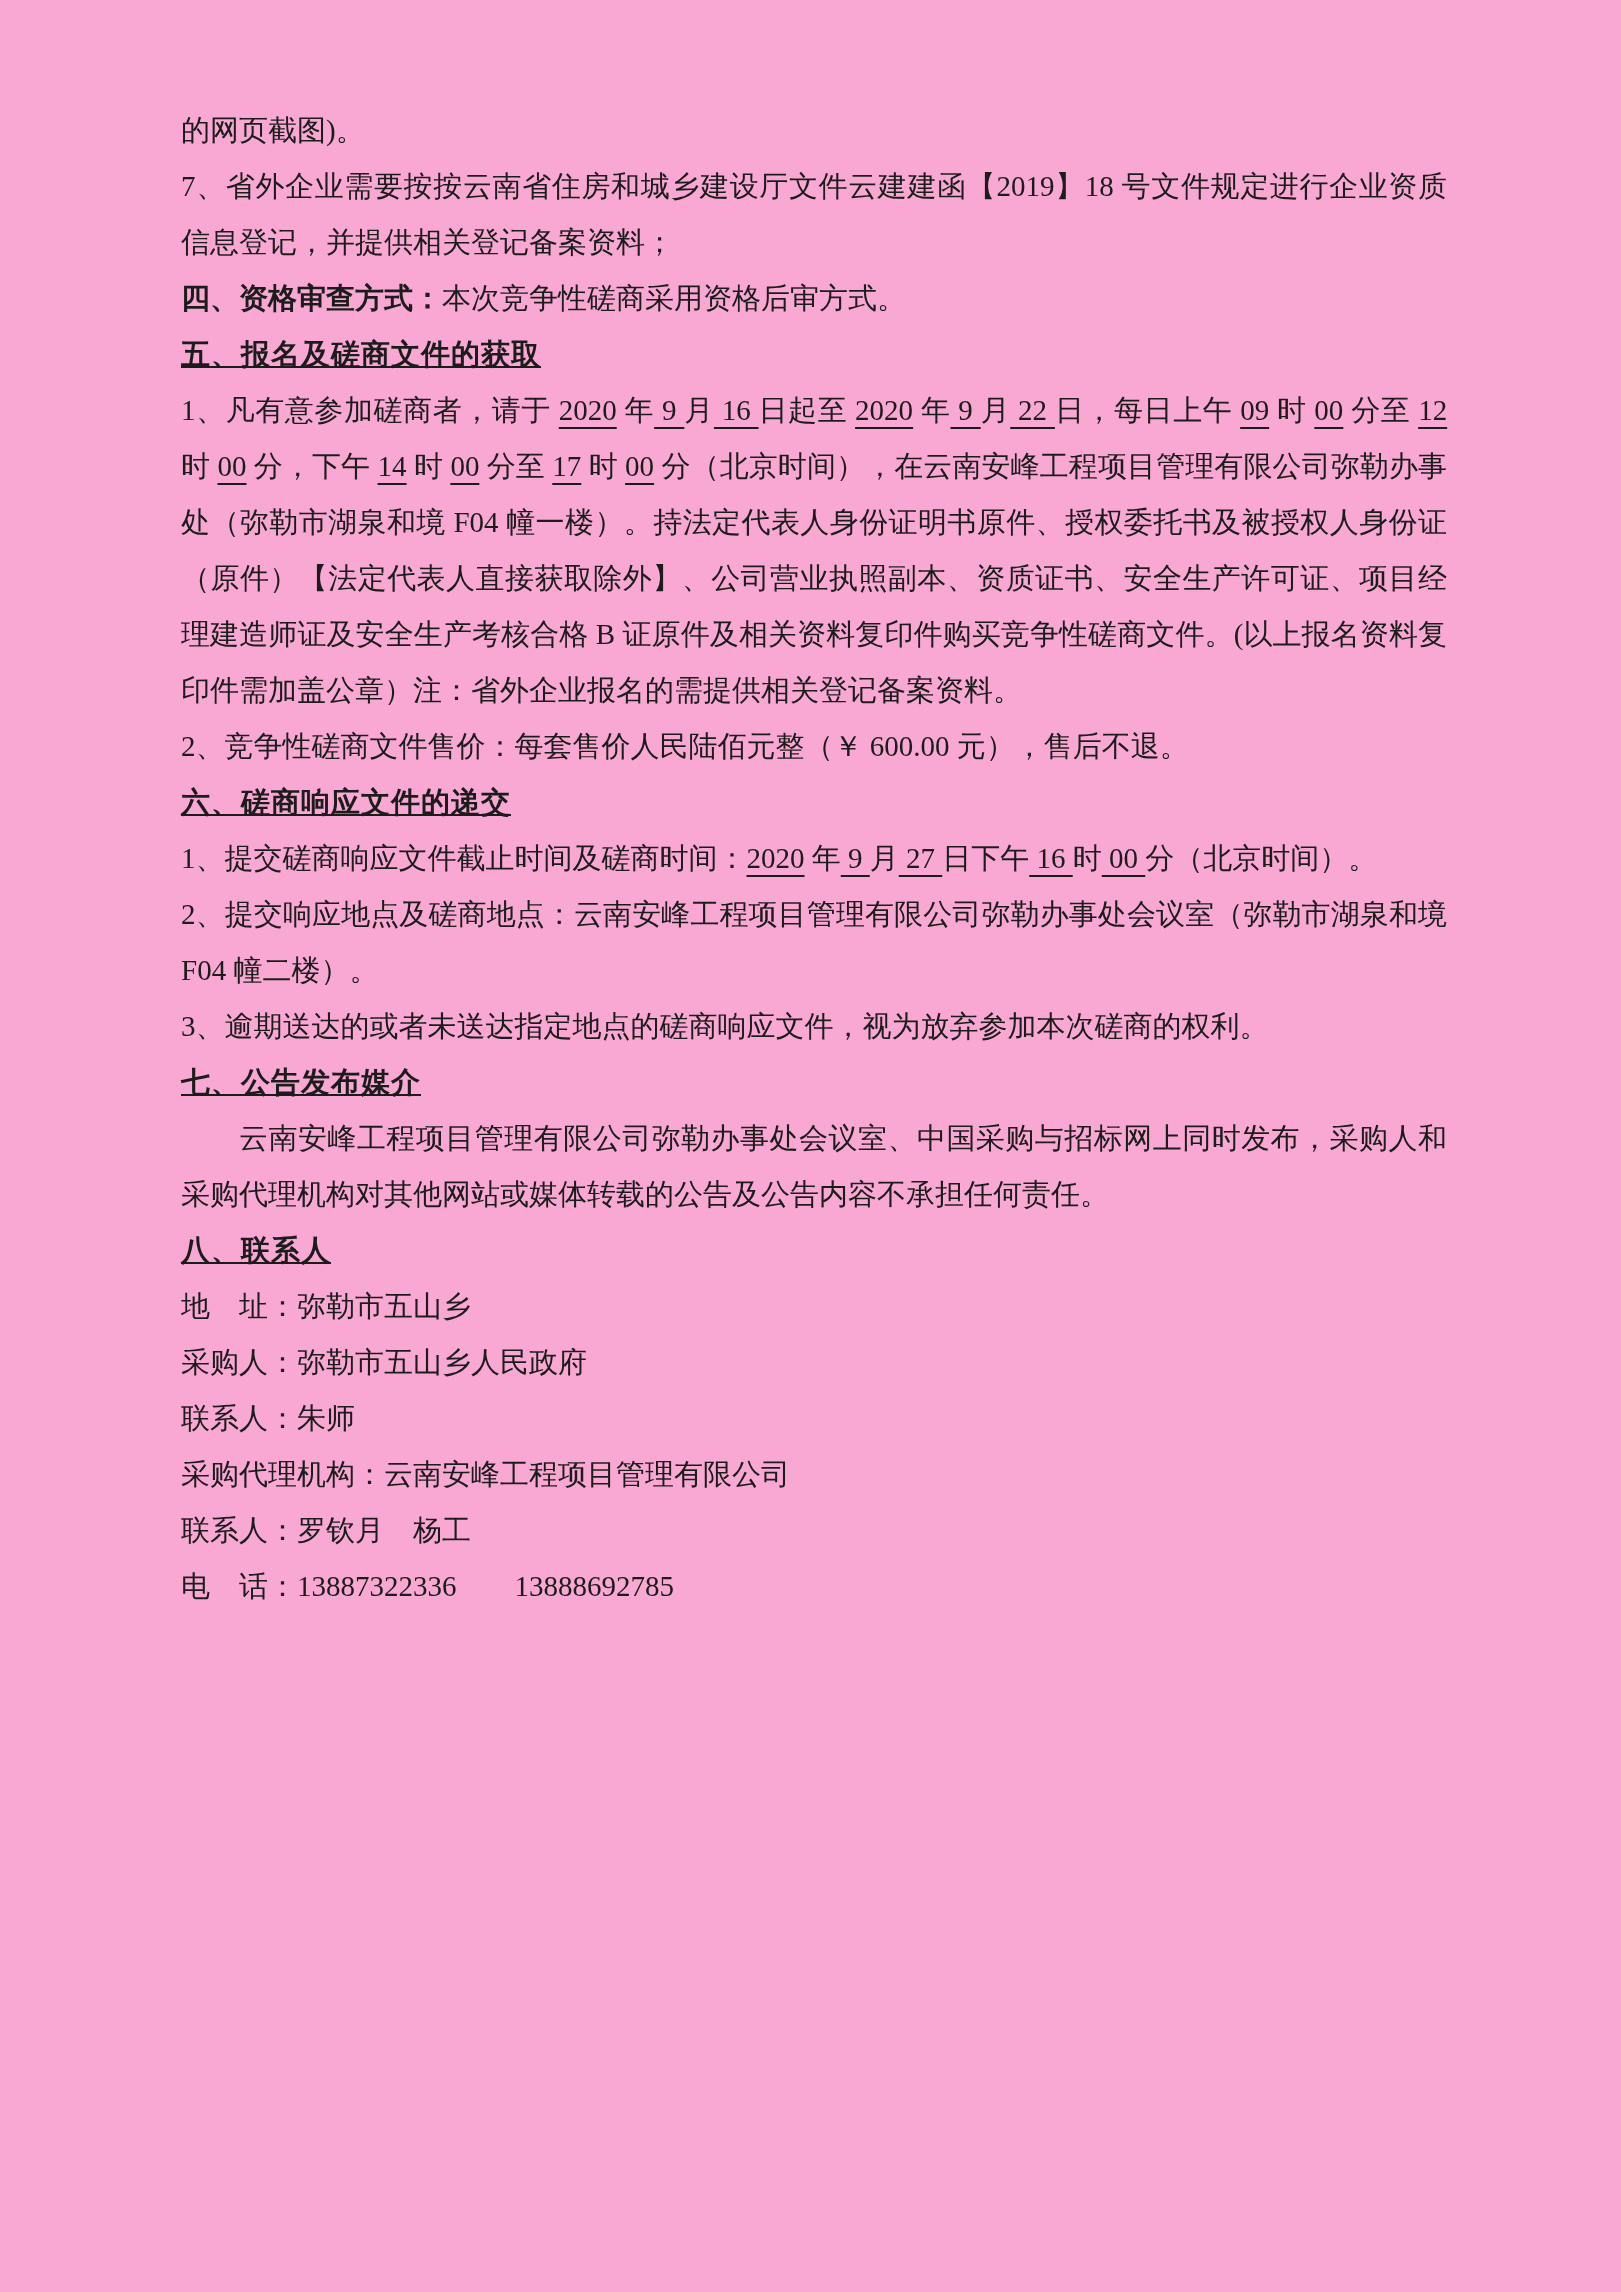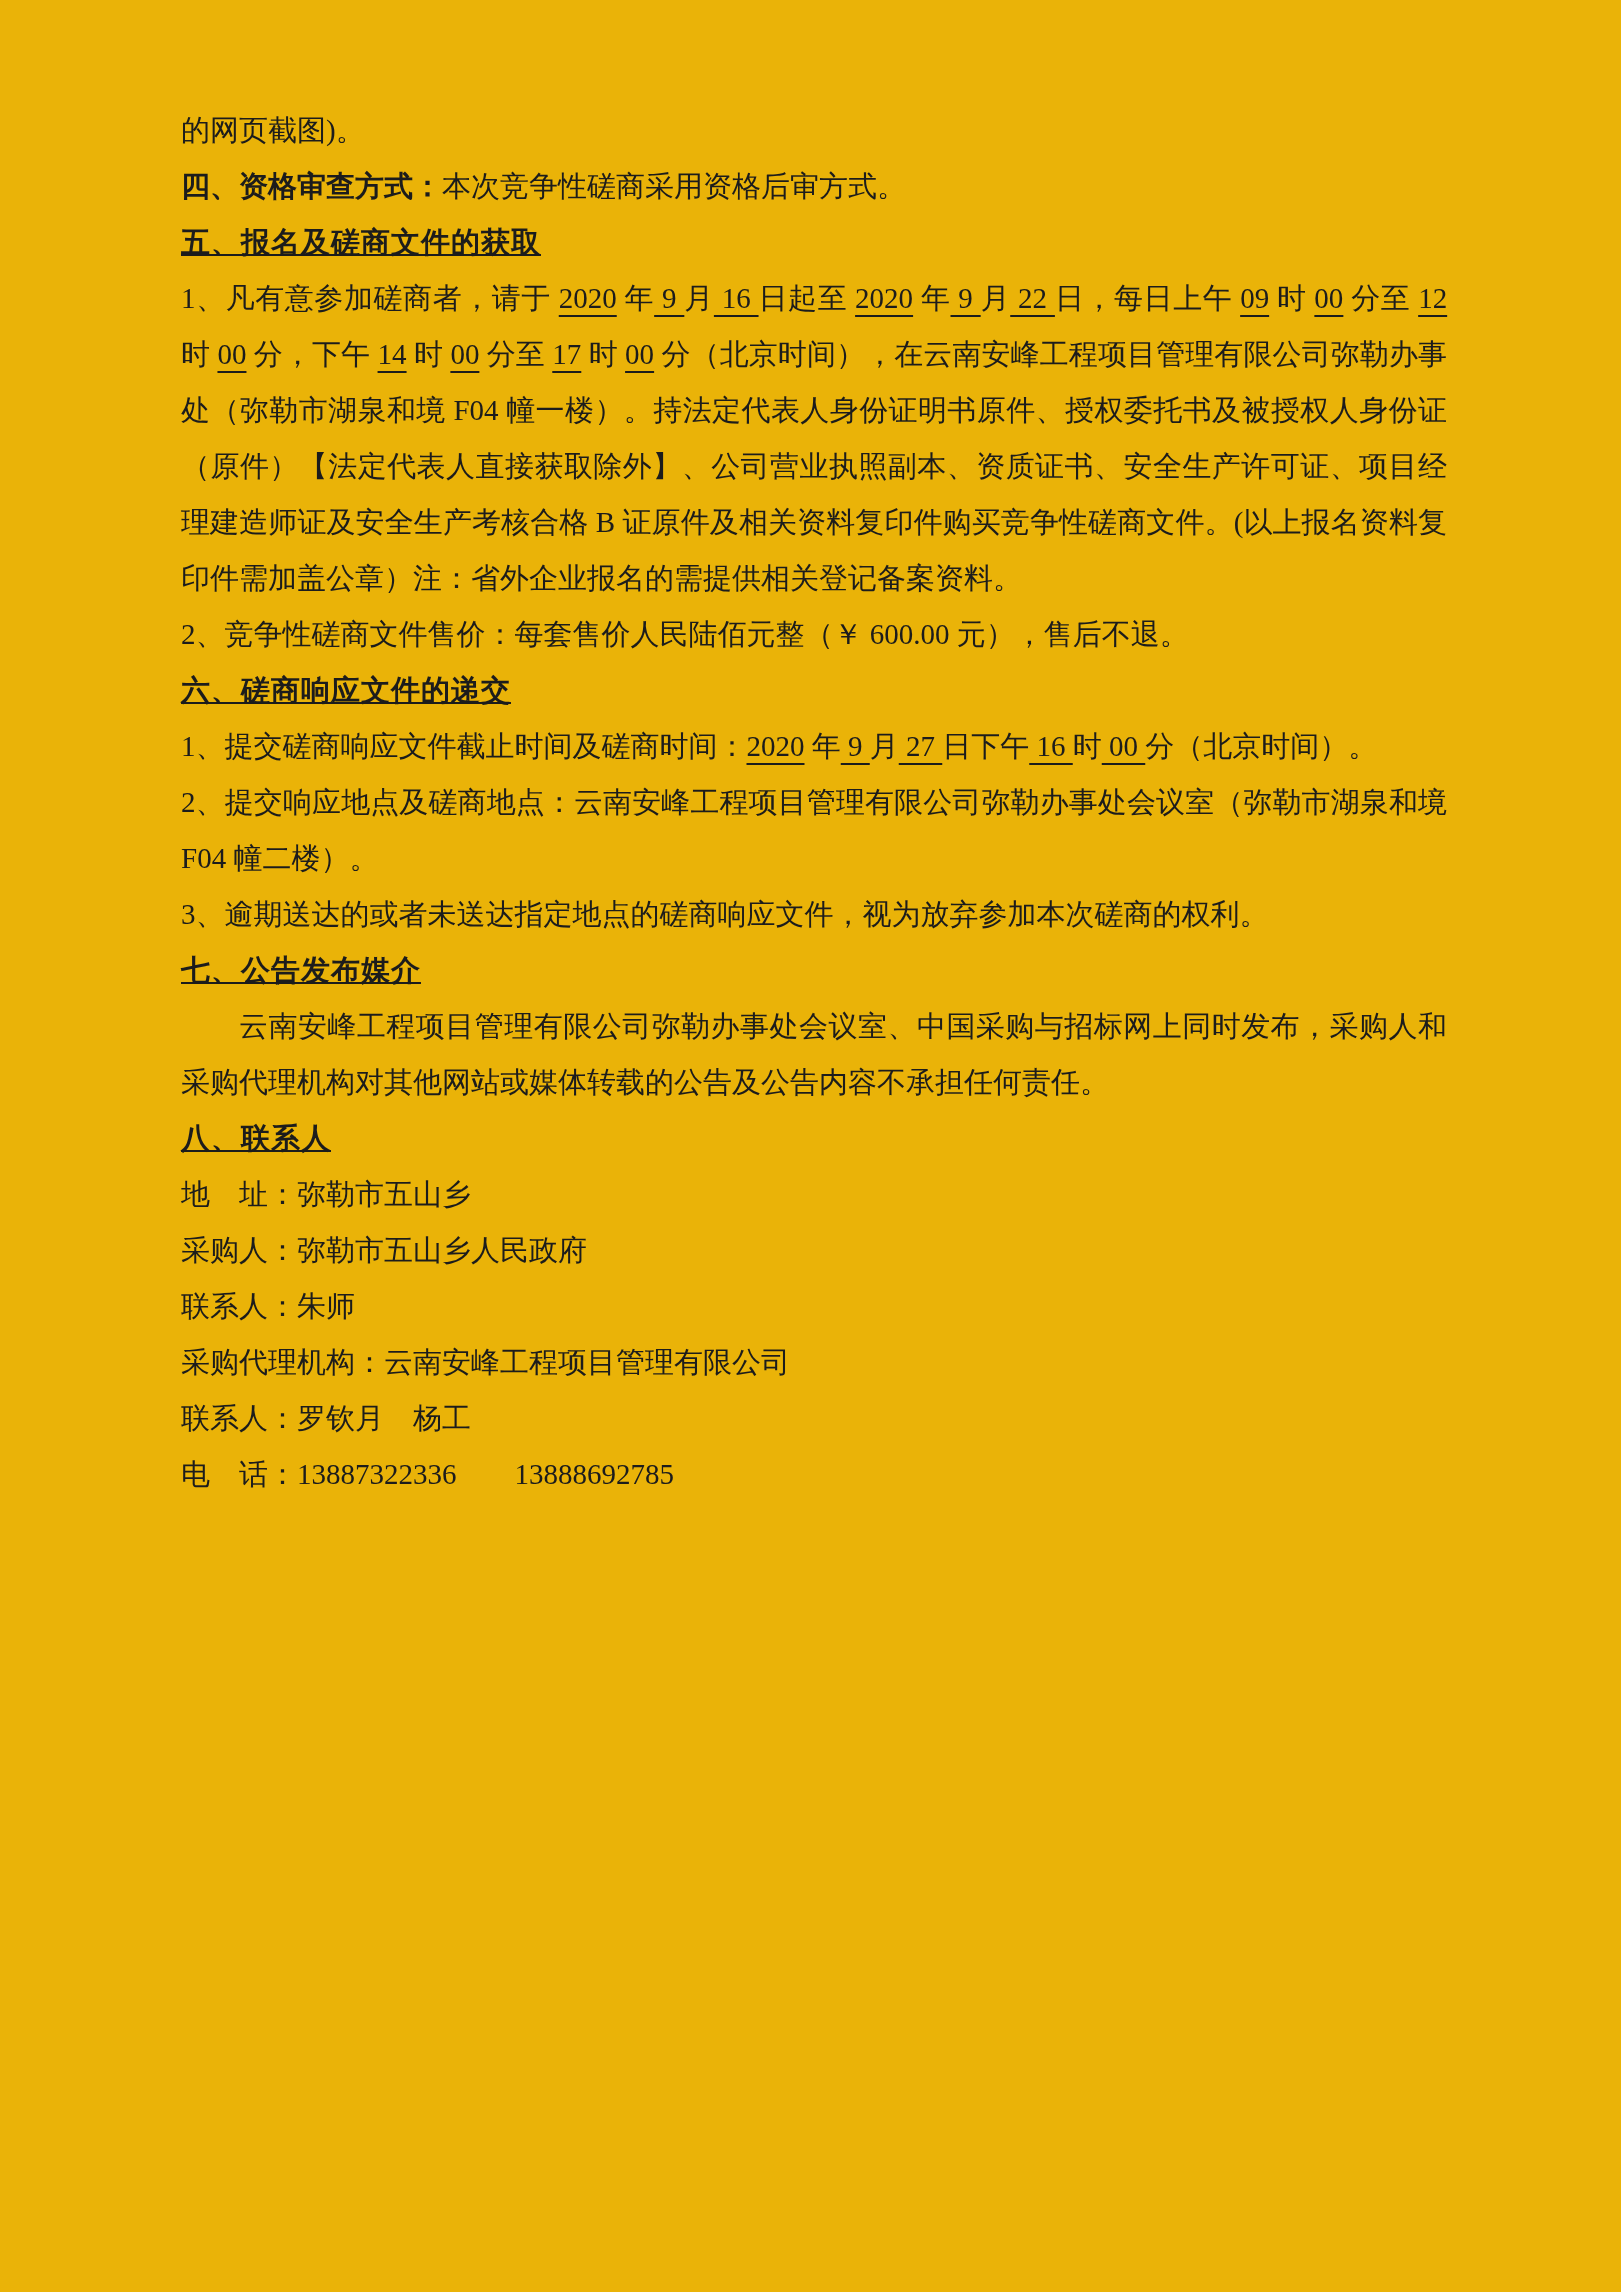--- a/index.html
+++ b/index.html
@@ -1,19 +1,19 @@
 <!DOCTYPE html>
 <html lang="zh"><head>
 <meta charset="utf-8">
 <style>
   html,body{margin:0;padding:0;background:#e8e8e8;}
   .page{
     position:relative;
     width:1621px;height:2293px;
-    background:#eab308;
+    background:#f9a8d4;
     margin:0 auto;
     overflow:hidden;
   }
   .content{
     position:absolute;
     left:181px;top:102px;
     width:1266px;
     font-family:"Liberation Serif","DejaVu Serif",serif;
     font-size:29px;
     color:#1c1c1c;
@@ -39,20 +39,21 @@
     text-underline-offset:6.9px;
     text-decoration-thickness:2px;
   }
 </style>
 </head>
 <body>
 
 <div class="page">
   <div class="content" id="doc">
       <p class="body"><span class="">的网页截图)。</span></p>
+      <p class="body"><span class="">7、省外企业需要按按云南省住房和城乡建设厅文件云建建函【2019】18 号文件规定进行企业资质信息登记，并提供相关登记备案资料；</span></p>
       <p class="body"><span class="seg-b ">四、资格审查方式：</span><span class="">本次竞争性磋商采用资格后审方式。</span></p>
       <p class="heading"><span class="">五、报名及磋商文件的获取</span></p>
       <p class="body"><span class="">1、凡有意参加磋商者，请于 </span><span class="seg-u">2020</span><span class=""> 年</span><span class="seg-u"> 9 </span><span class="">月</span><span class="seg-u"> 16 </span><span class="">日起至 </span><span class="seg-u">2020</span><span class=""> 年</span><span class="seg-u"> 9 </span><span class="">月</span><span class="seg-u"> 22 </span><span class="">日，每日上午 </span><span class="seg-u">09</span><span class=""> 时 </span><span class="seg-u">00</span><span class=""> 分至 </span><span class="seg-u">12</span><span class=""> 时 </span><span class="seg-u">00</span><span class=""> 分，下午 </span><span class="seg-u">14</span><span class=""> 时 </span><span class="seg-u">00</span><span class=""> 分至 </span><span class="seg-u">17</span><span class=""> 时 </span><span class="seg-u">00</span><span class=""> 分（北京时间），在云南安峰工程项目管理有限公司弥勒办事处（弥勒市湖泉和境 F04 幢一楼）。持法定代表人身份证明书原件、授权委托书及被授权人身份证（原件）【法定代表人直接获取除外】、公司营业执照副本、资质证书、安全生产许可证、项目经理建造师证及安全生产考核合格 B 证原件及相关资料复印件购买竞争性磋商文件。(以上报名资料复印件需加盖公章）注：省外企业报名的需提供相关登记备案资料。</span></p>
       <p class="body"><span class="">2、竞争性磋商文件售价：每套售价人民陆佰元整（￥ 600.00 元），售后不退。</span></p>
       <p class="heading"><span class="">六、磋商响应文件的递交</span></p>
       <p class="body"><span class="">1、提交磋商响应文件截止时间及磋商时间：</span><span class="seg-u">2020</span><span class=""> 年</span><span class="seg-u"> 9 </span><span class="">月</span><span class="seg-u"> 27 </span><span class="">日下午</span><span class="seg-u"> 16 </span><span class="">时</span><span class="seg-u"> 00 </span><span class=""> 分（北京时间）。</span></p>
       <p class="body"><span class="">2、提交响应地点及磋商地点：云南安峰工程项目管理有限公司弥勒办事处会议室（弥勒市湖泉和境 F04 幢二楼）。</span></p>
       <p class="body"><span class="">3、逾期送达的或者未送达指定地点的磋商响应文件，视为放弃参加本次磋商的权利。</span></p>
       <p class="heading"><span class="">七、公告发布媒介</span></p>
       <p class="body indent"><span class="">云南安峰工程项目管理有限公司弥勒办事处会议室、中国采购与招标网上同时发布，采购人和采购代理机构对其他网站或媒体转载的公告及公告内容不承担任何责任。</span></p>

